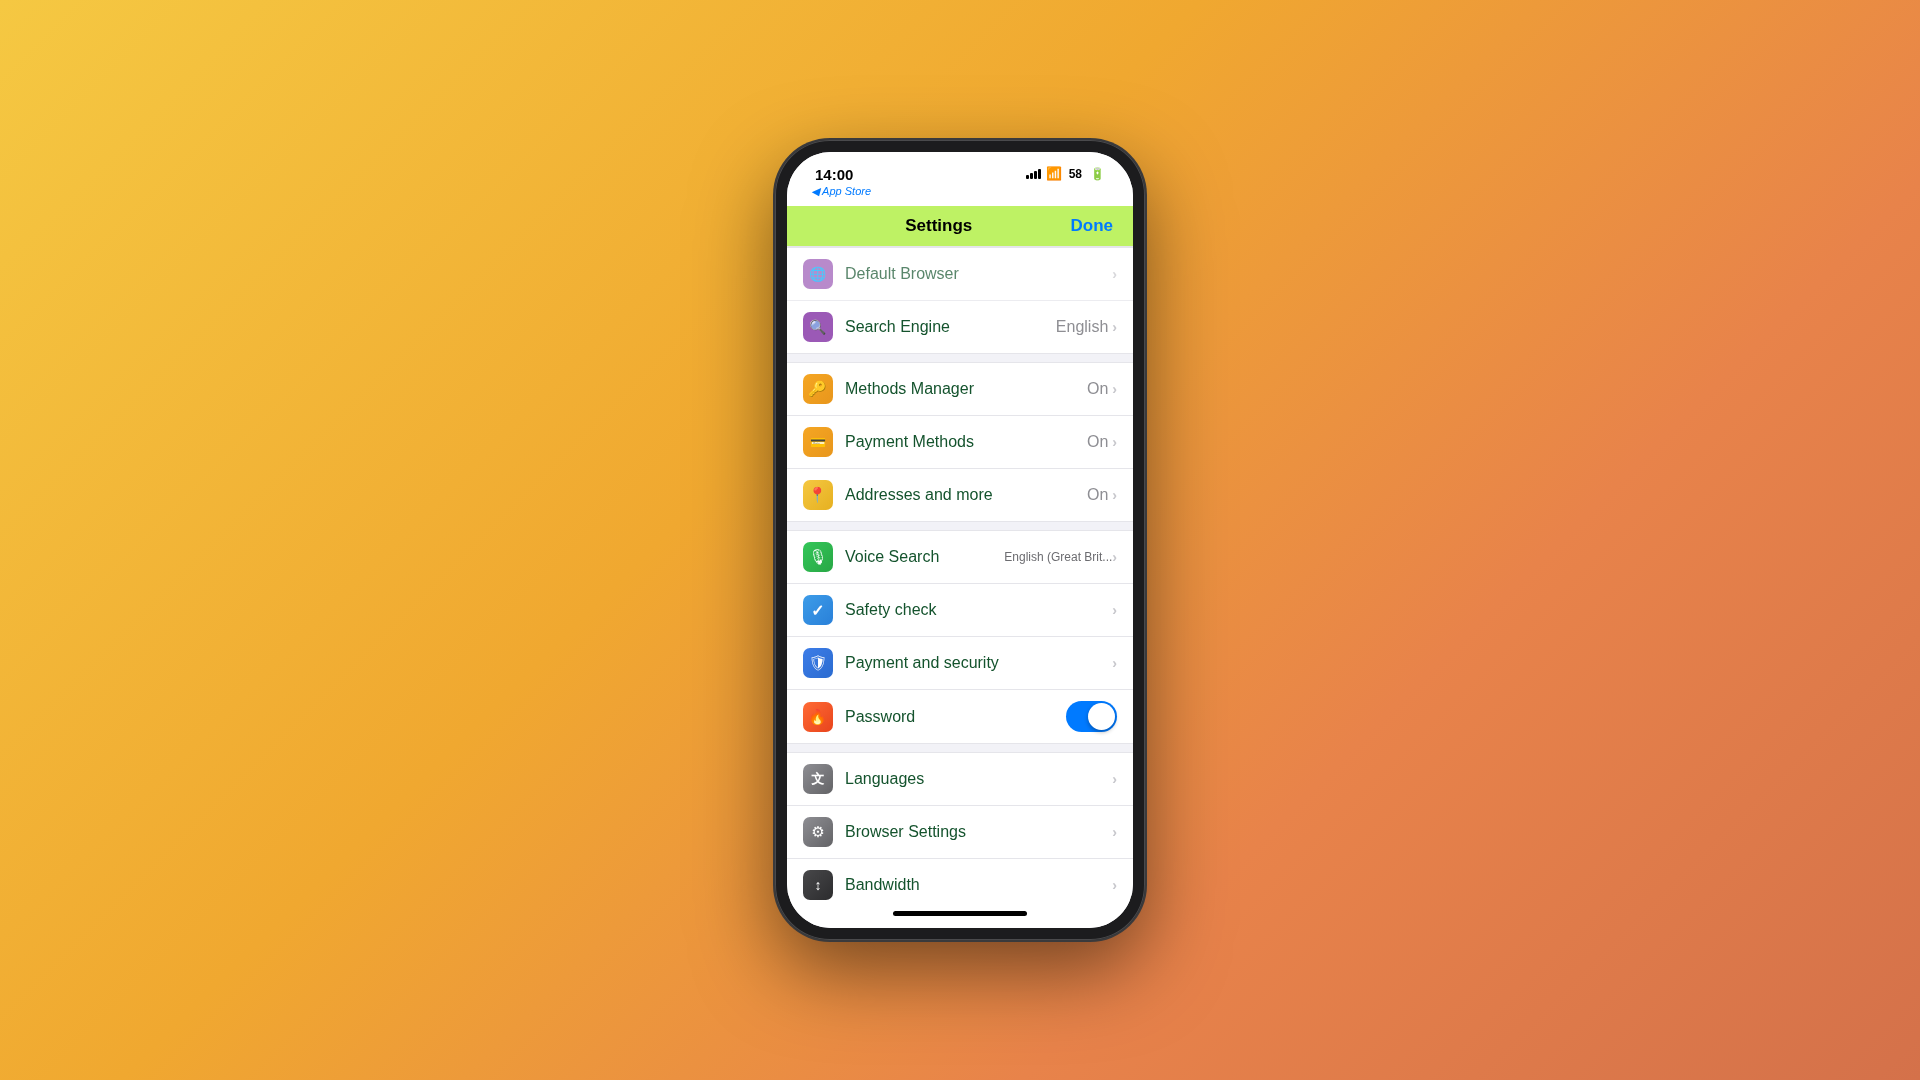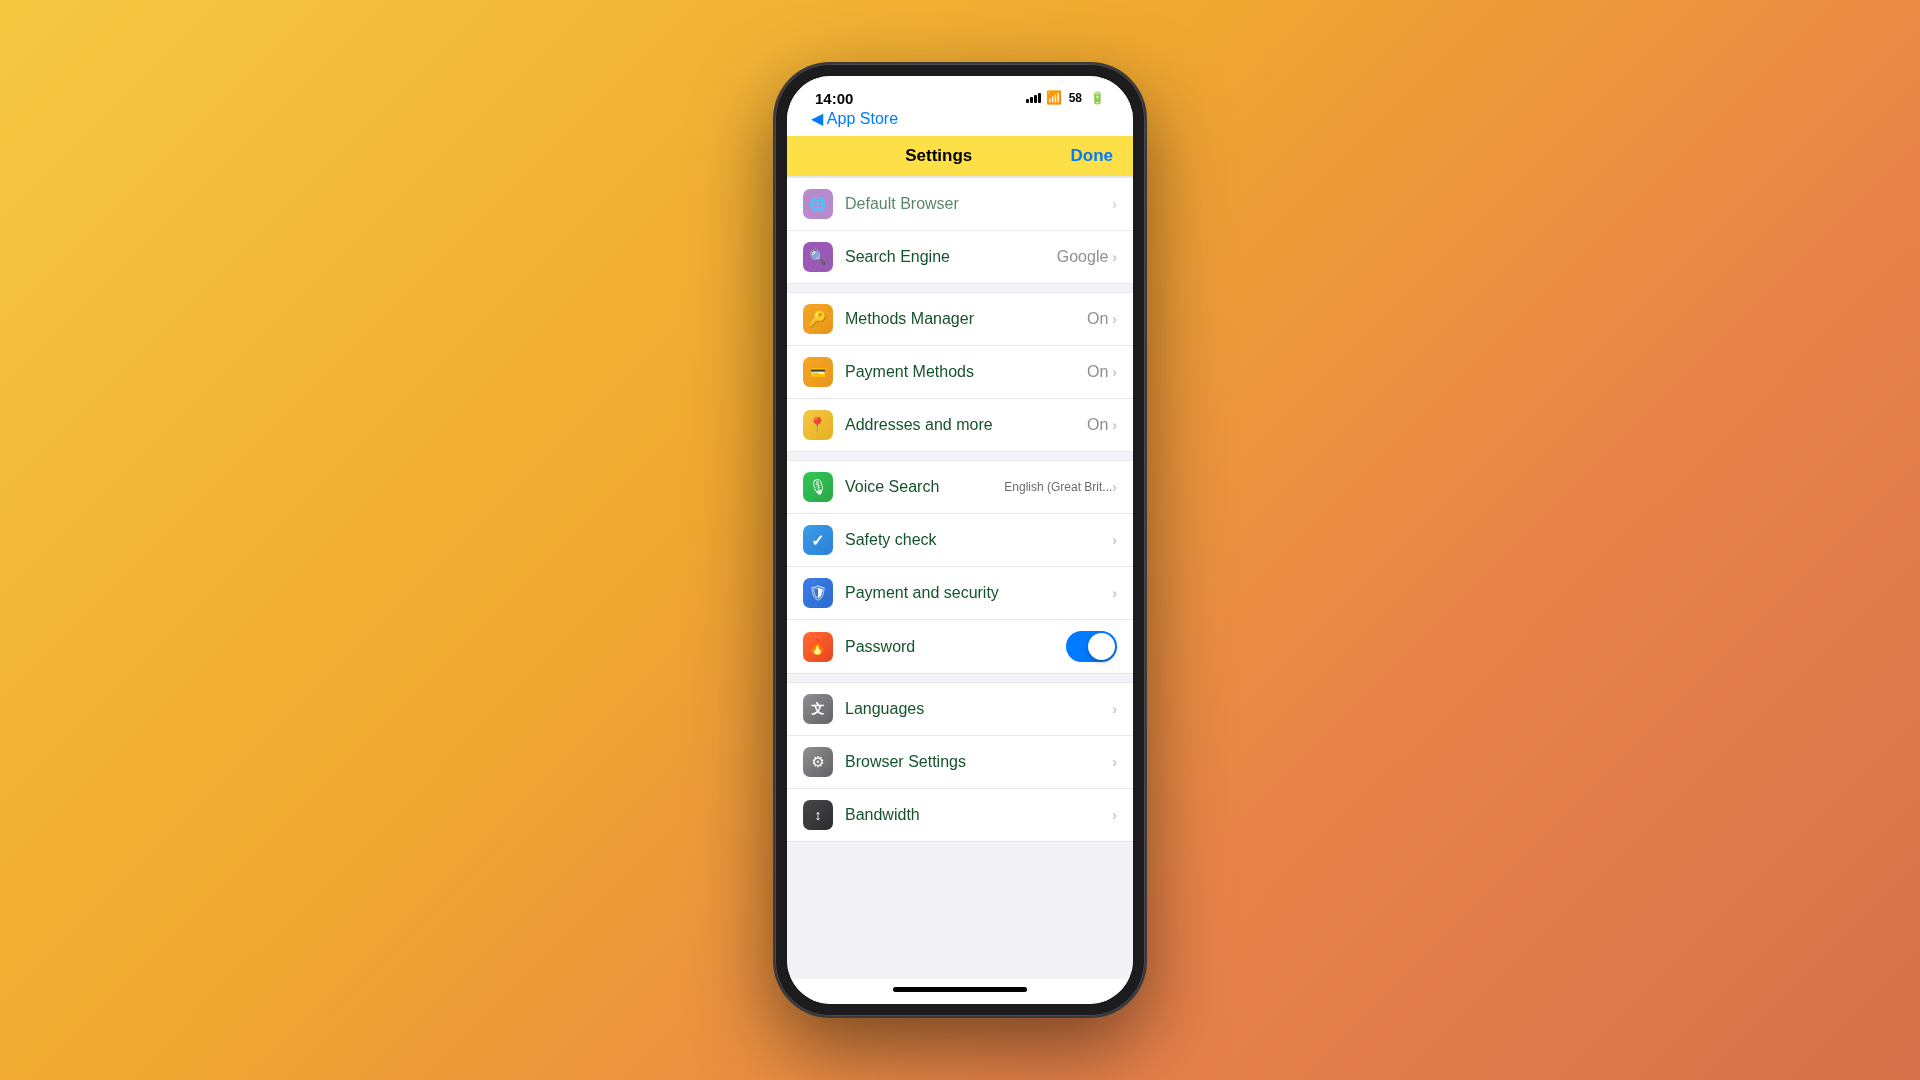--- a/index.html
+++ b/index.html
@@ -9,21 +9,21 @@
       height: 1080px;
       background: linear-gradient(135deg, #f5c842 0%, #f0a830 40%, #e8834a 70%, #d4714a 100%);
       display: flex;
       align-items: center;
       justify-content: center;
       font-family: -apple-system, 'SF Pro Display', 'Helvetica Neue', Arial, sans-serif;
     }
 
     .phone-frame {
       width: 370px;
-      height: 952px;
+      height: 800px;
       background: #1c1c1e;
       border-radius: 55px;
       padding: 12px;
       box-shadow:
         0 0 0 2px #3a3a3c,
         0 30px 80px rgba(0,0,0,0.5),
         inset 0 0 0 1px #4a4a4c;
       position: relative;
     }
 
@@ -54,21 +54,21 @@
     }
 
     .signal-bar {
       background: #000;
       width: 3px;
       border-radius: 1px;
     }
 
     
     .nav-bar {
-      background: #fde047;
+      background: #bef264;
       padding: 10px 20px 10px;
       display: flex;
       justify-content: space-between;
       align-items: center;
       border-bottom: 1px solid #e5e5ea;
       flex-shrink: 0;
     }
 
     
     .content {
@@ -206,21 +206,21 @@
             </div>
 
             <span style="font-size:13px;">📶</span>
 
             <div style="display:flex;align-items:center;gap:8px;">
               <span style="font-size:12px;font-weight:600;">58</span>
               <span style="font-size:12px;">🔋</span>
             </div>
           </div>
         </div>
-        <span style="font-size:16px;color:#007aff;">◀ App Store</span>
+        <span style="font-size:11px;color:#007aff;font-style:italic;">◀ App Store</span>
       </div>
     </div>
 
     <div class="nav-bar">
       <span style="font-size:17px;font-weight:600;color:#000;flex:1;text-align:center;">Settings</span>
       <span style="font-size:17px;font-weight:600;color:#007aff;">Done</span>
     </div>
 
     <div class="content">
 
@@ -233,21 +233,21 @@
             </div>
             <span class="item-label">Default Browser</span>
             <span class="chevron">›</span>
           </div>
 
           <div class="settings-item">
             <div class="item-icon icon-purple">
               <span style="color:white;font-size:14px;">🔍</span>
             </div>
             <span class="item-label">Search Engine</span>
-            <span class="item-value">Google</span>
+            <span class="item-value">English</span>
             <span class="chevron">›</span>
           </div>
         </div>
       </div>
 
       <div style="margin: 0 0 8px 0;">
         <div style="background:white; overflow:hidden; border-top: 0.5px solid #e5e5ea; border-bottom: 0.5px solid #e5e5ea;">
 
           <div class="settings-item">
             <div class="item-icon" style="background: linear-gradient(135deg, #f5a623, #e8961c); border-radius:7px;">

